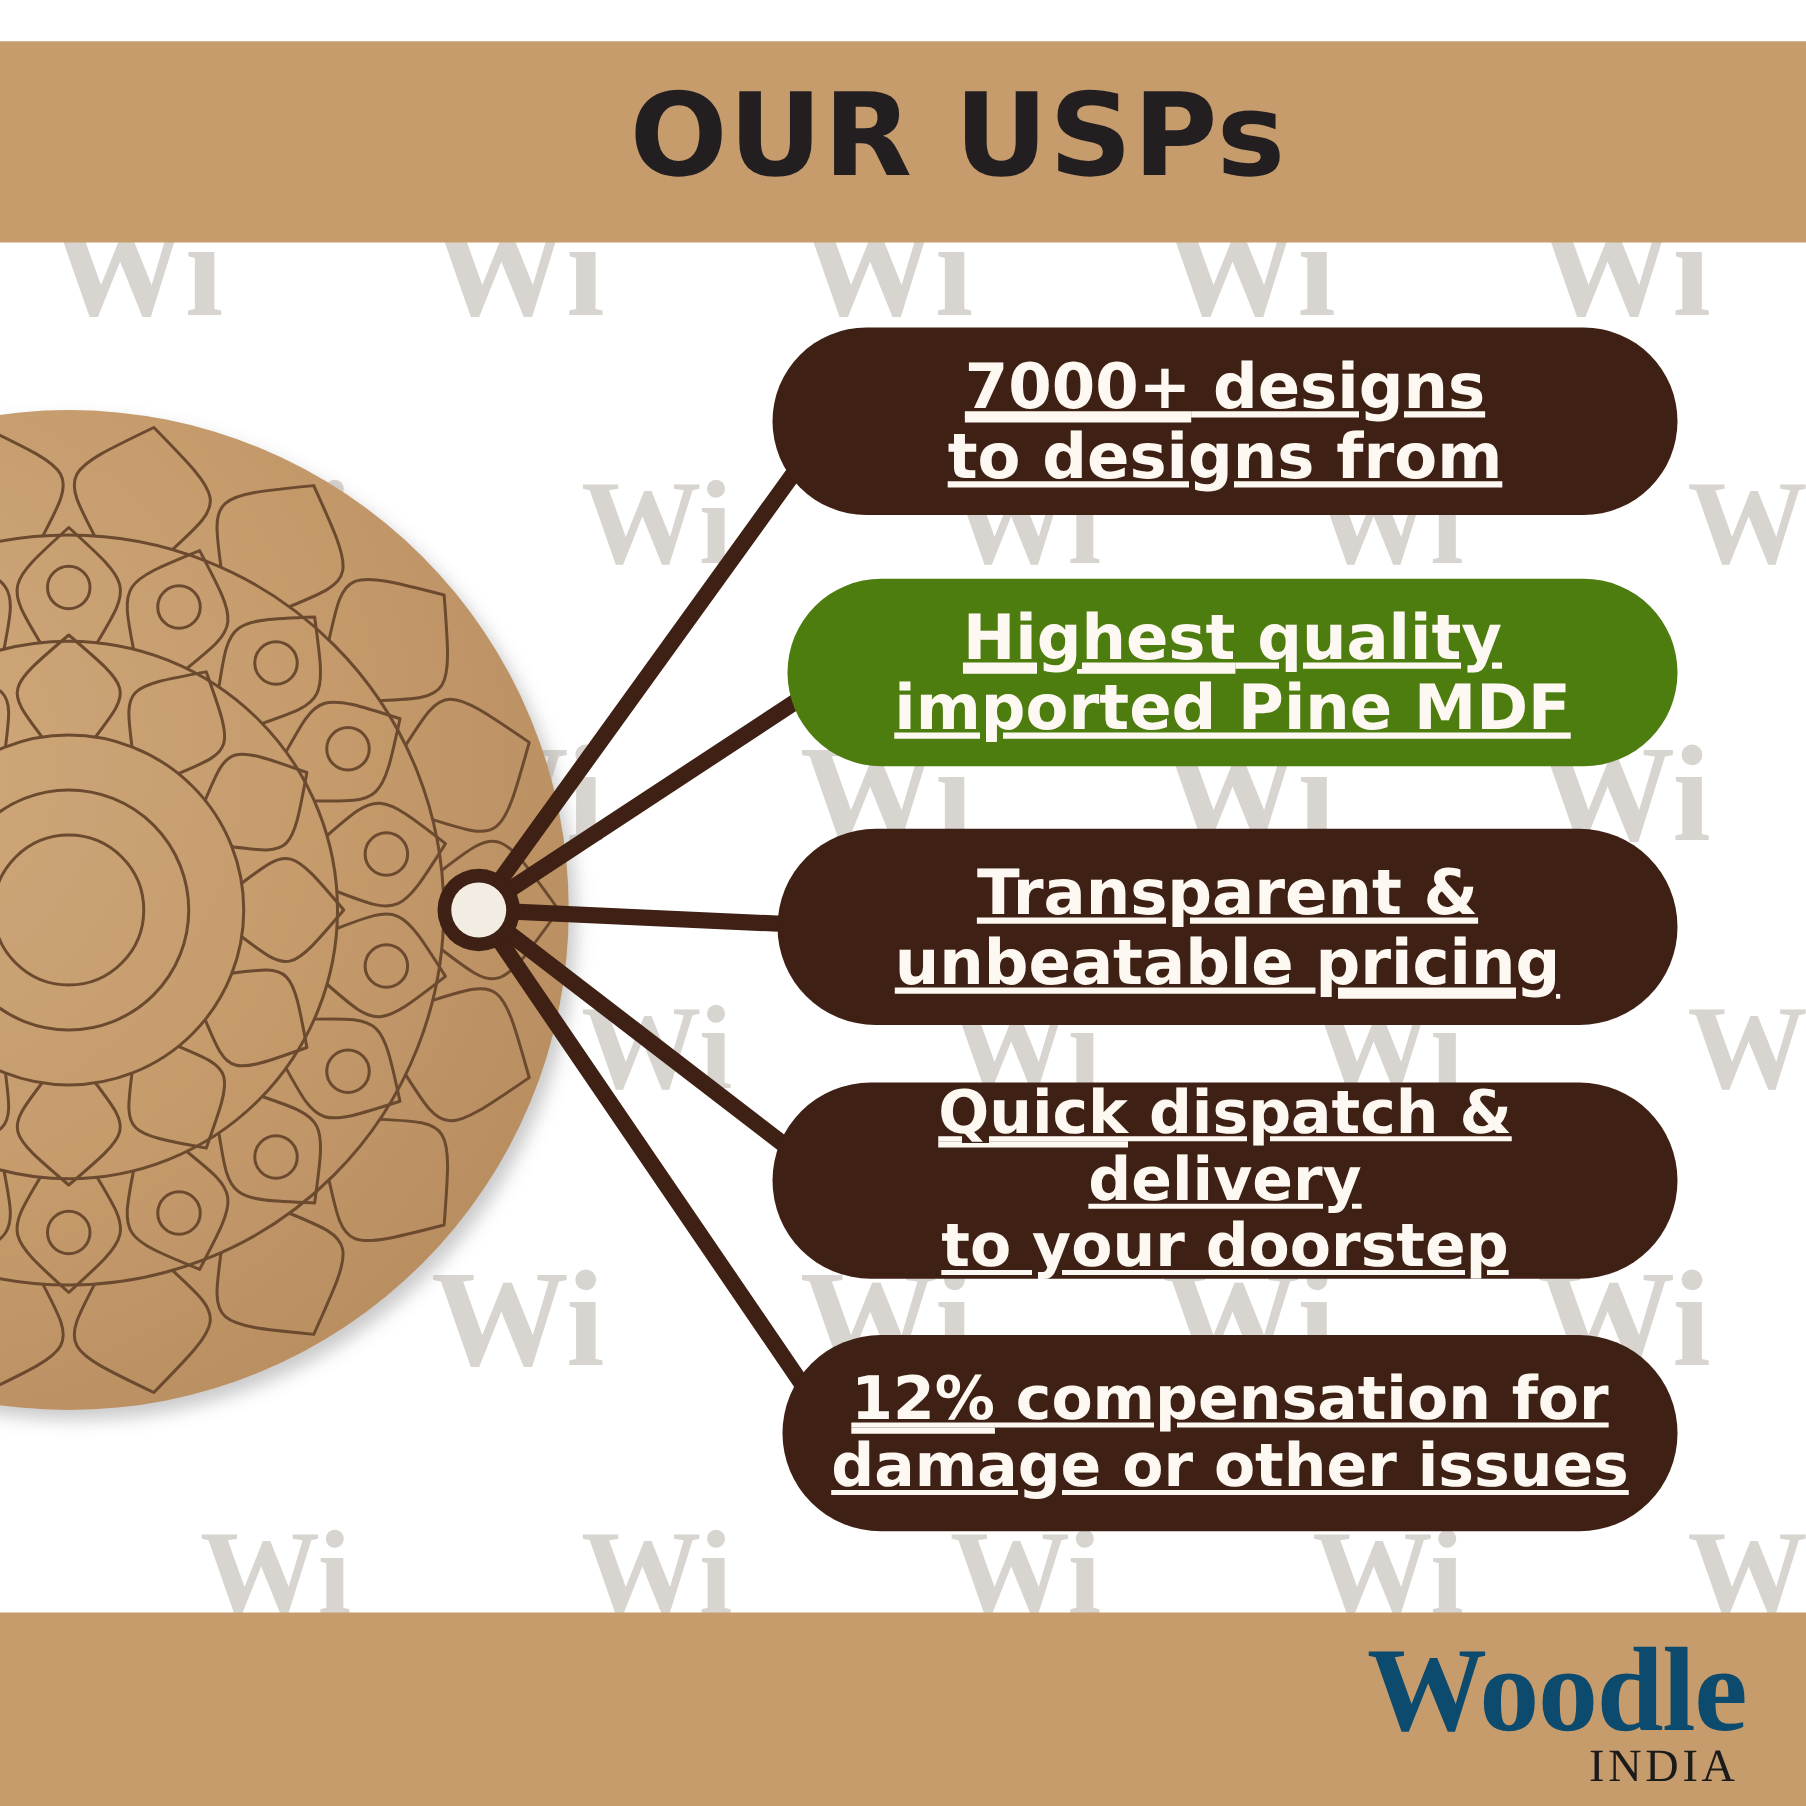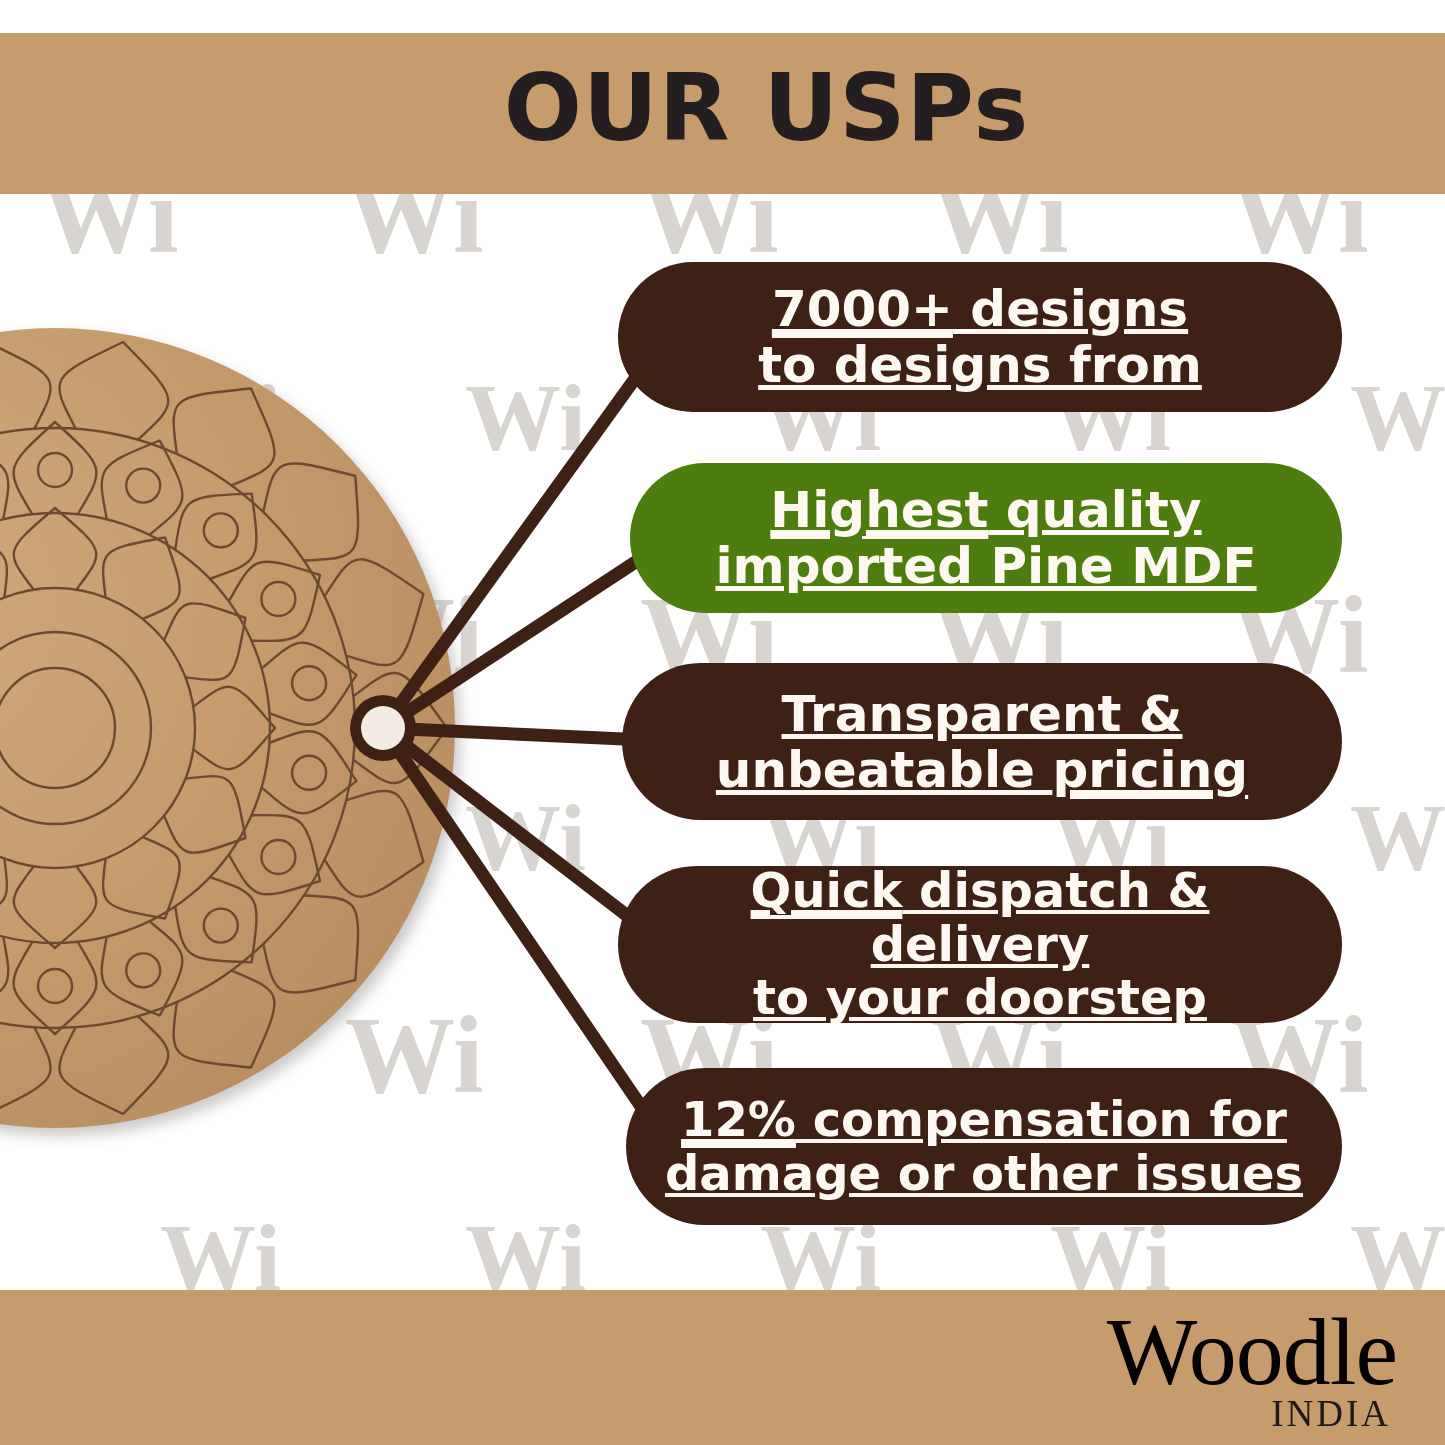--- a/index.html
+++ b/index.html
@@ -14,22 +14,22 @@
   
   .banner{position:absolute;left:0;width:1445px;z-index:6;}
   #top-banner{top:33px;height:161px;}
   #bottom-banner{top:1290px;height:155px;}
   #page-title{position:absolute;left:0;width:1445px;top:55px;text-align:center;
       font-size:92px;font-weight:800;letter-spacing:1px;color:#231f20;
       font-family:"DejaVu Sans","Liberation Sans",sans-serif;z-index:7;padding-left:44px;}
 
   
   #logo{position:absolute;right:48px;top:1306px;z-index:7;text-align:right;}
-  #logo-word{font-family:"Liberation Serif","DejaVu Serif",serif;font-weight:400;
-      font-size:96px;line-height:0.96;color:#000000;letter-spacing:-1px;}
+  #logo-word{font-family:"Liberation Serif","DejaVu Serif",serif;font-weight:700;
+      font-size:96px;line-height:0.96;color:#0c4a6e;letter-spacing:-1px;}
   #logo-sub{font-family:"Liberation Serif","DejaVu Serif",serif;font-weight:400;
       font-size:37px;letter-spacing:3px;color:#1b1b1b;margin-top:-6px;margin-right:6px;}
 
   
   #art{position:absolute;left:0;top:0;width:1445px;height:1445px;z-index:3;}
 
   
   .pill{position:absolute;z-index:5;background:#3e2114;border-radius:999px;
         display:flex;align-items:center;justify-content:center;text-align:center;
         color:#fdf9f2;font-weight:700;

